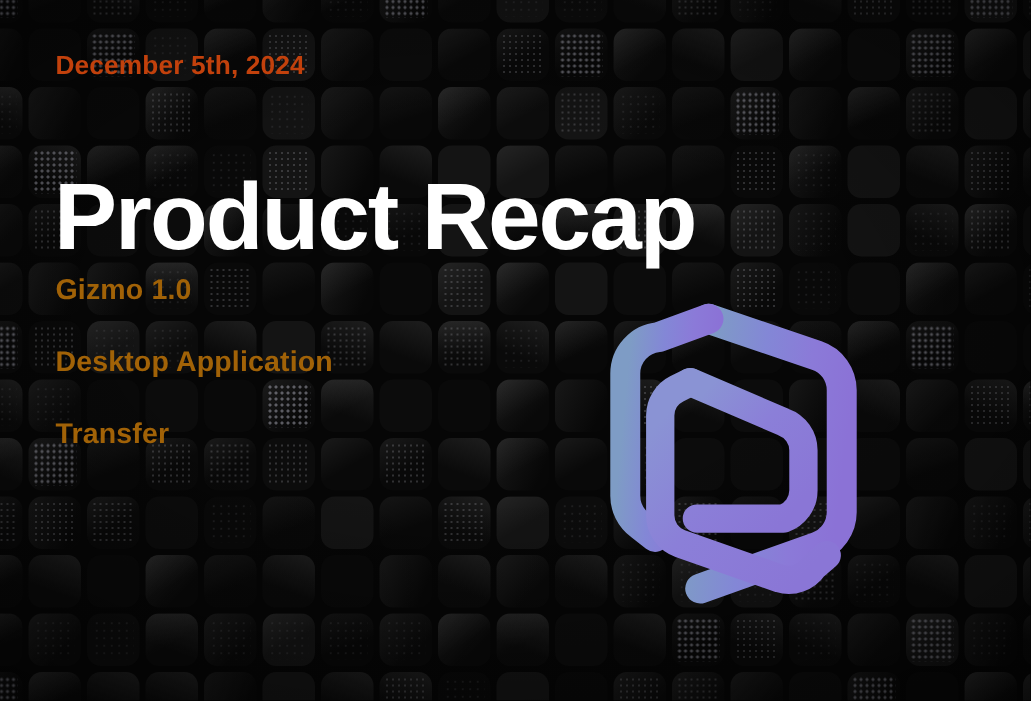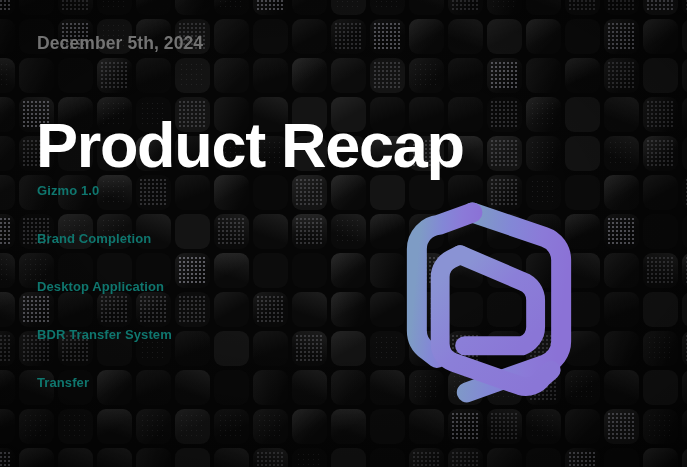--- a/index.html
+++ b/index.html
@@ -91,21 +91,21 @@
     z-index: 2;
     height: 100%;
   }
 
   .date {
     position: absolute;
     left: 37px;
     top: 33px;
     font-size: 17.5px;
     font-weight: bold;
-    color: #737373;
+    color: #c2410c;
     letter-spacing: 0.1px;
     white-space: nowrap;
   }
 
   .title {
     position: absolute;
     left: 36px;
     top: 72px;
     font-size: 63px;
     font-weight: bold;
@@ -117,23 +117,23 @@
 
   .topic-list {
     position: absolute;
     left: 37px;
     top: 184px;
     margin: 0;
     padding: 0;
     list-style: none;
   }
   .topic-item {
-    font-size: 13px;
+    font-size: 19px;
     font-weight: bold;
-    color: #0f766e;
+    color: #a16207;
     letter-spacing: 0.1px;
     height: 48px;
     line-height: 1;
     white-space: nowrap;
   }
 
   .logo {
     position: absolute;
     left: 378px;
     top: 197px;
@@ -401,23 +401,21 @@
   </div>
 
   <div class="content">
 
     <div class="date">December 5th, 2024</div>
 
     <h1 class="title">Product Recap</h1>
 
     <ul class="topic-list">
       <li class="topic-item">Gizmo 1.0</li>
-      <li class="topic-item">Brand Completion</li>
       <li class="topic-item">Desktop Application</li>
-      <li class="topic-item">BDR Transfer System</li>
       <li class="topic-item">Transfer</li>
     </ul>
 
     <div class="logo">
       <svg viewBox="0 0 200 200" xmlns="http://www.w3.org/2000/svg">
         <defs>
           <linearGradient id="lg" x1="0" y1="0.35" x2="1" y2="0.6">
             <stop offset="0%" stop-color="#7e9cc5"></stop>
             <stop offset="38%" stop-color="#8387d6"></stop>
             <stop offset="70%" stop-color="#8b7ad8"></stop>

